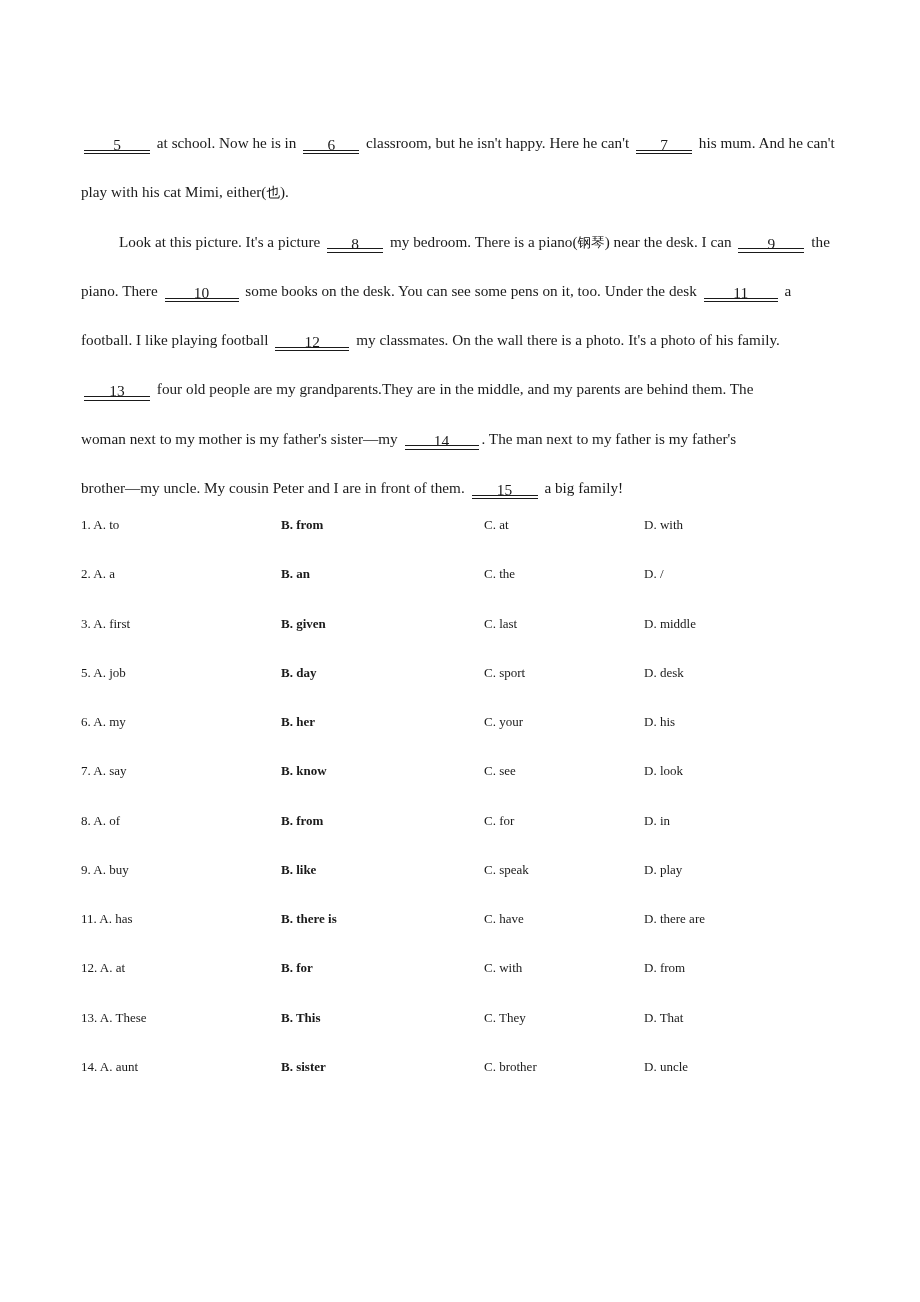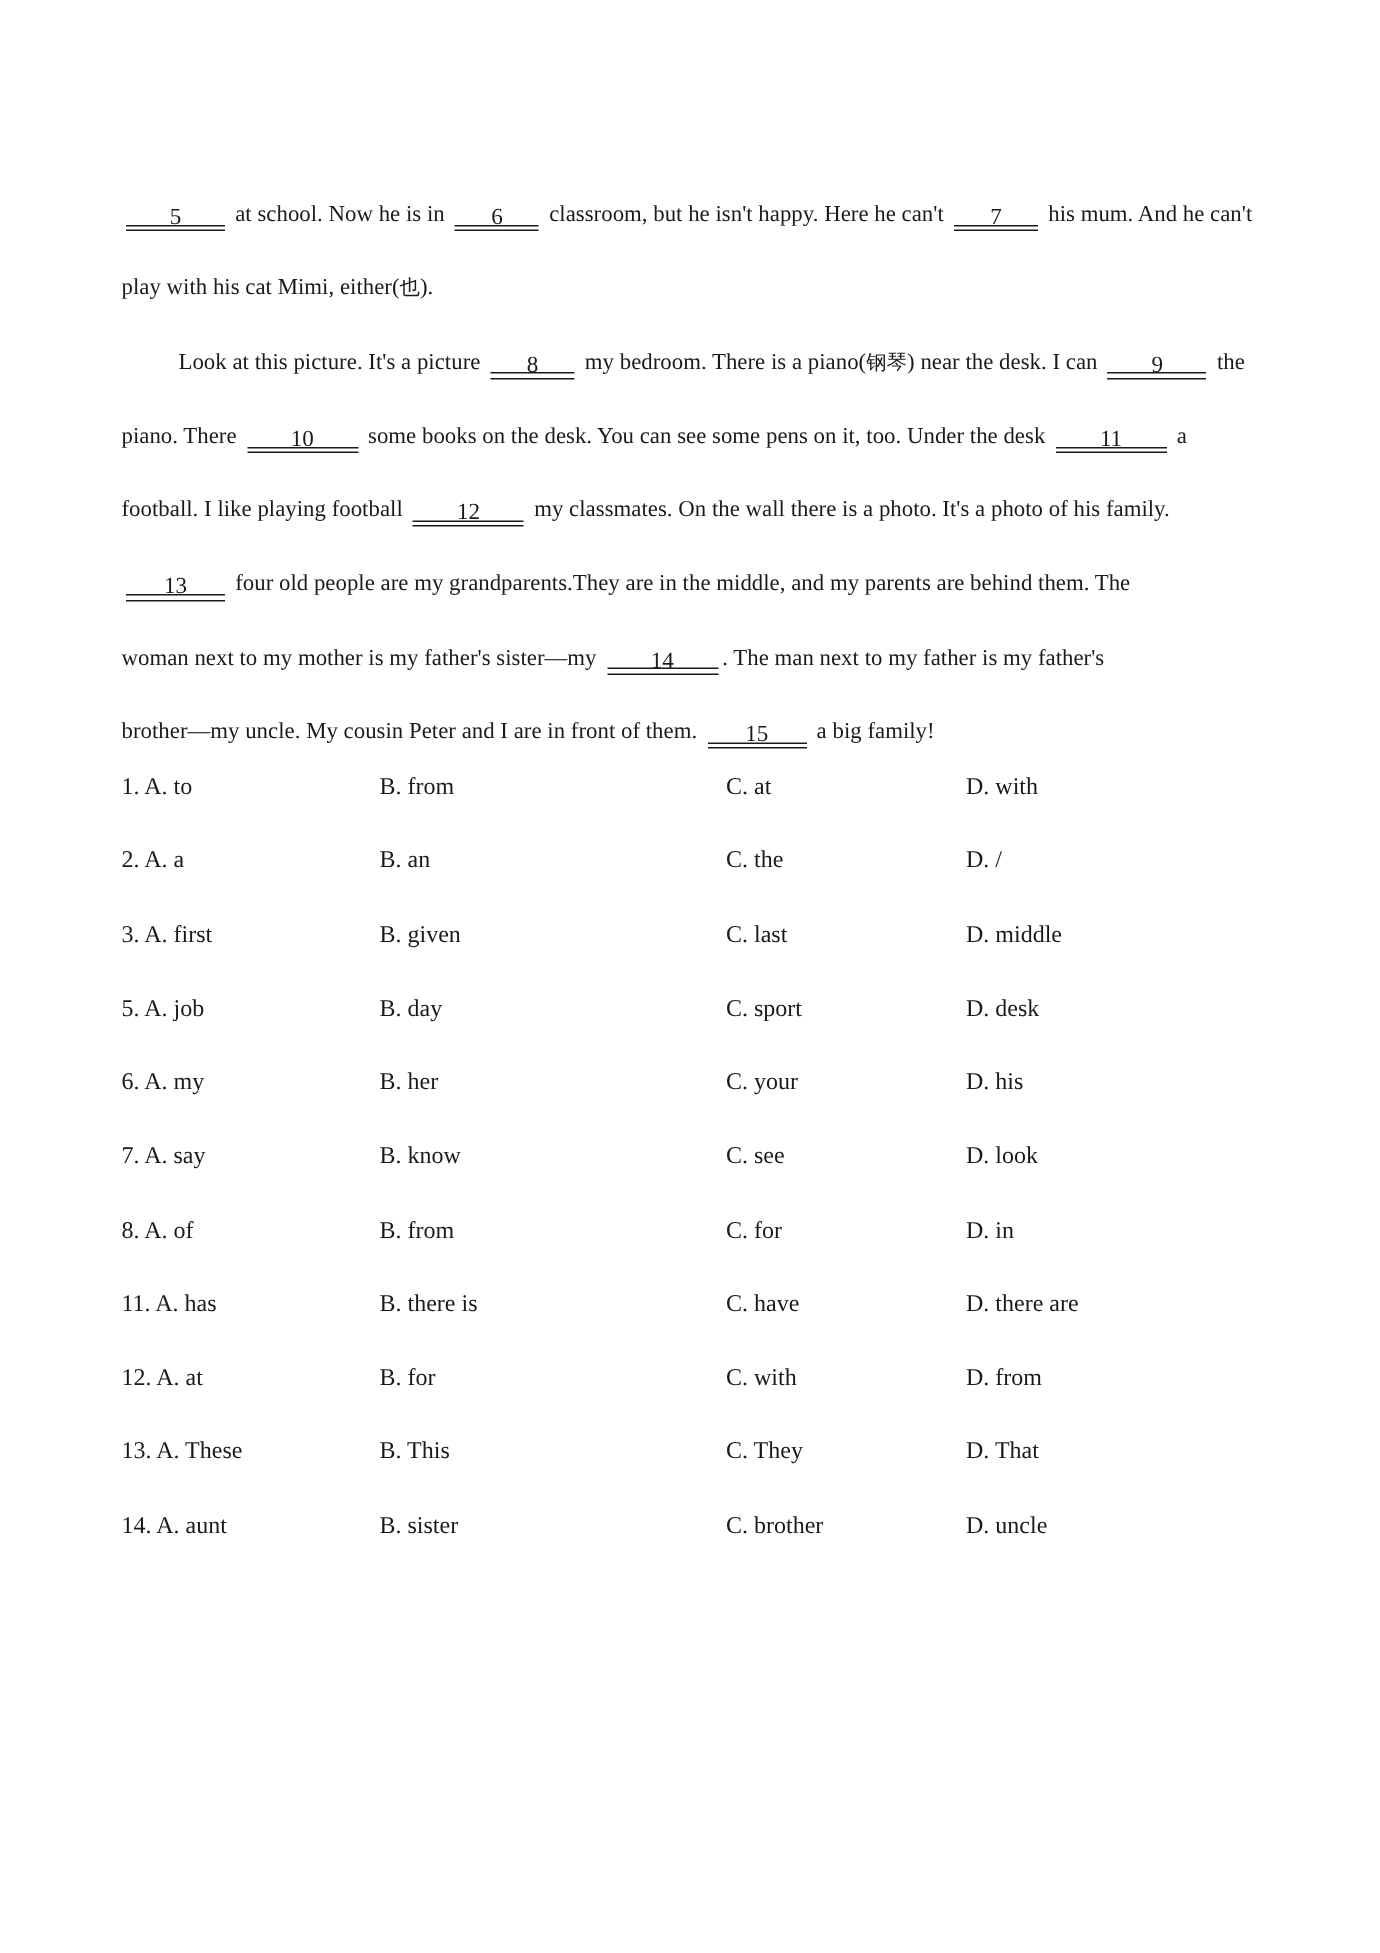--- a/index.html
+++ b/index.html
@@ -80,30 +80,30 @@
   .questions {
     position: absolute;
     left: 81px;
     top: 500px;
     width: 790px;
   }
   .q-row {
     position: relative;
     height: 49.25px;
     line-height: 49.25px;
-    font-size: 16px;
+    font-size: 13px;
     white-space: nowrap;
   }
   .opt {
     position: absolute;
     top: 0;
     white-space: nowrap;
   }
   .opt-a { left: 0px; }
-  .opt-b { left: 172px; }
+  .opt-b { left: 200px; font-weight: bold; }
   .opt-c { left: 375px; margin-left: 28px; }
   .opt-d { left: 563px; }
 </style>
 </head>
 <body>
 
 <div class="page">
 
   <div class="passage">
       <div class="p-line"><span class="blank w2"><span class="num">5</span></span><span> at school. Now he is in </span><span class="blank w1"><span class="num">6</span></span><span> classroom, but he isn't happy. Here he can't </span><span class="blank w1"><span class="num">7</span></span><span> his mum. And he can't</span></div>
@@ -153,20 +153,26 @@
         <span class="opt opt-c">C. see</span>
         <span class="opt opt-d">D. look</span>
       </div>
       <div class="q-row">
         <span class="opt opt-a">8. A. of</span>
         <span class="opt opt-b">B. from</span>
         <span class="opt opt-c">C. for</span>
         <span class="opt opt-d">D. in</span>
       </div>
       <div class="q-row">
+        <span class="opt opt-a">9. A. buy</span>
+        <span class="opt opt-b">B. like</span>
+        <span class="opt opt-c">C. speak</span>
+        <span class="opt opt-d">D. play</span>
+      </div>
+      <div class="q-row">
         <span class="opt opt-a">11. A. has</span>
         <span class="opt opt-b">B. there is</span>
         <span class="opt opt-c">C. have</span>
         <span class="opt opt-d">D. there are</span>
       </div>
       <div class="q-row">
         <span class="opt opt-a">12. A. at</span>
         <span class="opt opt-b">B. for</span>
         <span class="opt opt-c">C. with</span>
         <span class="opt opt-d">D. from</span>

